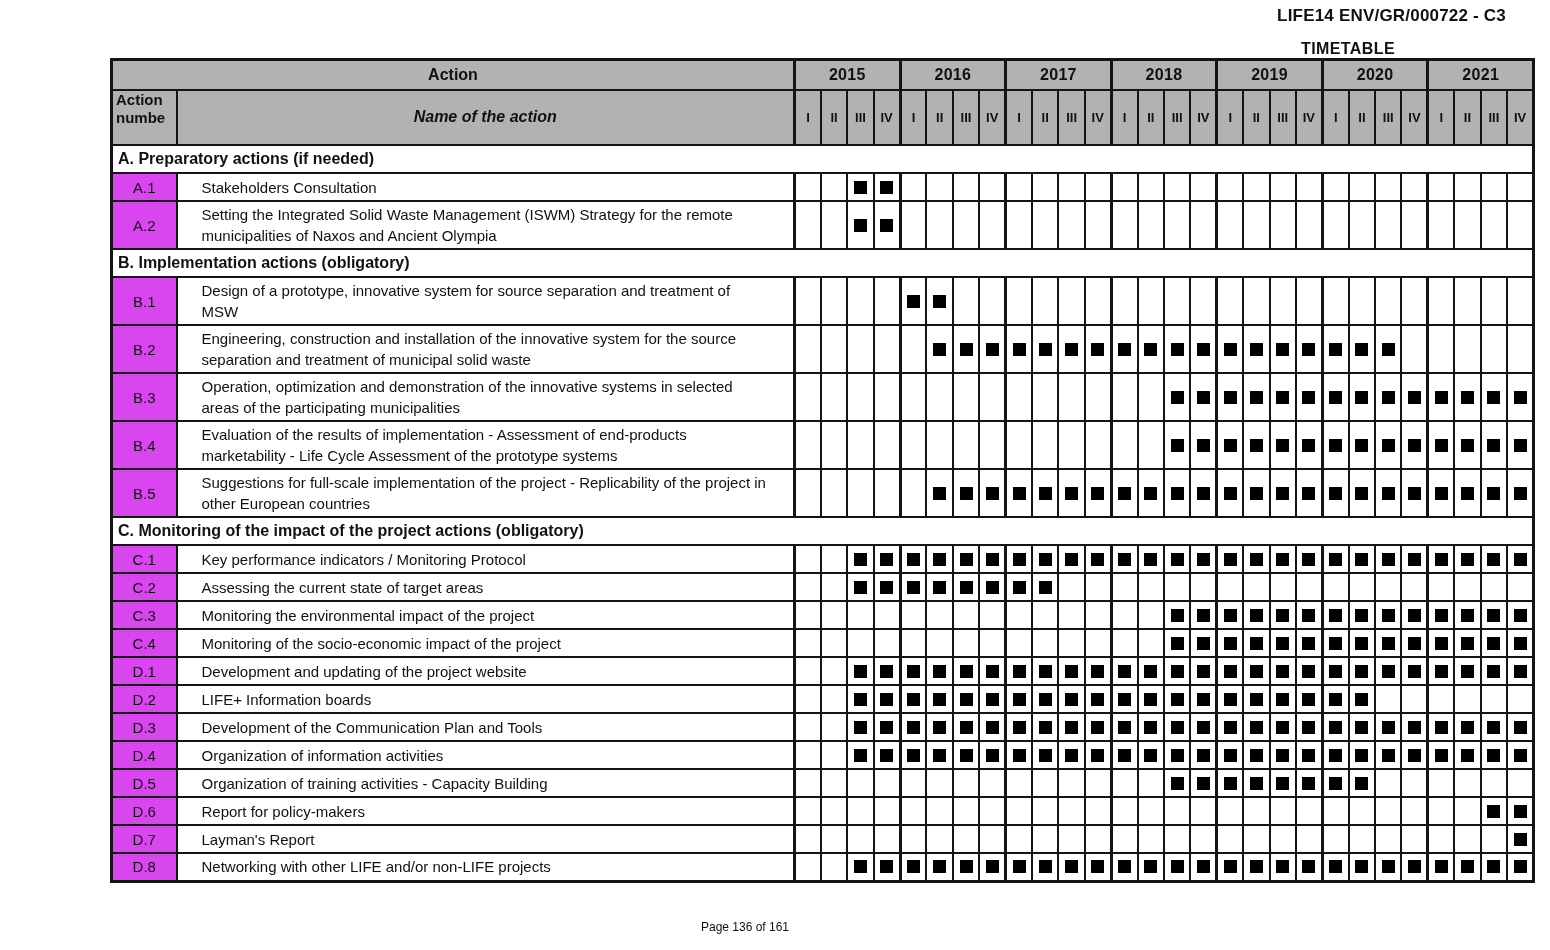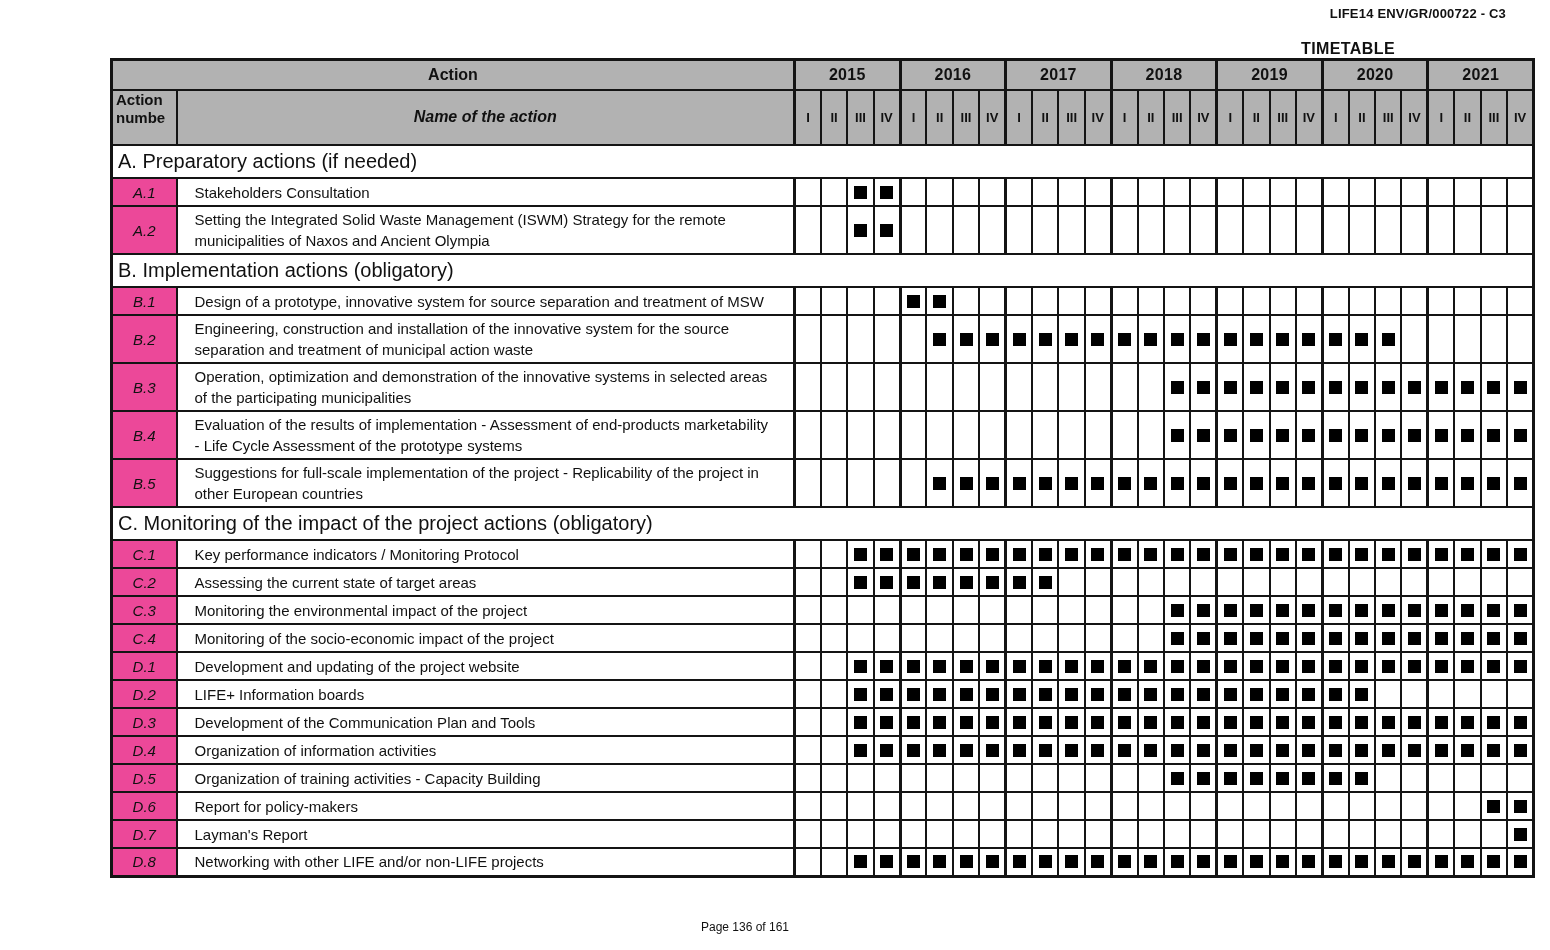--- a/index.html
+++ b/index.html
@@ -12,21 +12,21 @@
   .page{
     position:relative;
     width:1550px;height:950px;
     background:#ffffff;
     font-family:"Liberation Sans", sans-serif;
     color:var(--ink);
     overflow:hidden;
   }
   .doc-ref{
     position:absolute;top:6px;right:44px;
-    font-size:13px;font-weight:bold;letter-spacing:.2px;
+    font-size:17px;font-weight:bold;letter-spacing:.2px;
   }
   .page-title{
     position:absolute;top:40px;left:85px;width:1310px;
     text-align:right;font-size:16px;font-weight:bold;letter-spacing:.4px;
   }
   table.timetable{
     position:absolute;top:58px;left:85px;
     width:1425px;
     border-collapse:collapse;table-layout:fixed;
     border:3px solid var(--border);
@@ -41,31 +41,31 @@
   .action-head{font-size:16px;height:30px;}
   .year-head{font-size:16px;letter-spacing:.3px;}
   .num-head{
     font-size:15px;line-height:1.25;height:46px;
     text-align:left;padding:0 0 16px 3px;white-space:normal;
   }
   .name-head{font-size:16px;font-style:italic;}
   .q-head{font-size:13px;padding:0;}
   .year-start{border-left-width:3px !important;}
   .section-cell{
-    font-size:20px;font-weight:normal;
+    font-size:16px;font-weight:bold;
     text-align:left;padding:4px 4px 4px 5px;height:28px;
     background:#ffffff;
   }
   .num-cell{
     text-align:center;vertical-align:middle;
-    font-size:15px;background:#ec4899;font-style:italic;
+    font-size:15px;background:#d946ef;
   }
   .name-cell{
     font-size:15px;line-height:1.4;
-    padding:2px 17px;vertical-align:middle;background:#ffffff;
+    padding:2px 24px;vertical-align:middle;background:#ffffff;
   }
   .action-row{height:28px;}
   .q-cell{vertical-align:middle;background:#ffffff;padding:0;}
   .mark{width:13px;height:13px;background:var(--mark);margin:0 auto;}
   .page-footer{
     position:absolute;top:920px;left:85px;width:1320px;
     text-align:center;font-size:12px;
   }
 </style>
 </head>
@@ -262,21 +262,21 @@
           <td class="q-cell"></td>
           <td class="q-cell"></td>
           <td class="q-cell"></td>
           <td class="q-cell year-start"></td>
           <td class="q-cell"></td>
           <td class="q-cell"></td>
           <td class="q-cell"></td>
         </tr>
         <tr class="action-row">
           <td class="num-cell">B.2</td>
-          <td class="name-cell">Engineering, construction and installation of the innovative system for the source separation and treatment of municipal action waste</td>
+          <td class="name-cell">Engineering, construction and installation of the innovative system for the source separation and treatment of municipal solid waste</td>
           <td class="q-cell year-start"></td>
           <td class="q-cell"></td>
           <td class="q-cell"></td>
           <td class="q-cell"></td>
           <td class="q-cell year-start"></td>
           <td class="q-cell">
             <div class="mark"></div>
           </td>
           <td class="q-cell">
             <div class="mark"></div>

